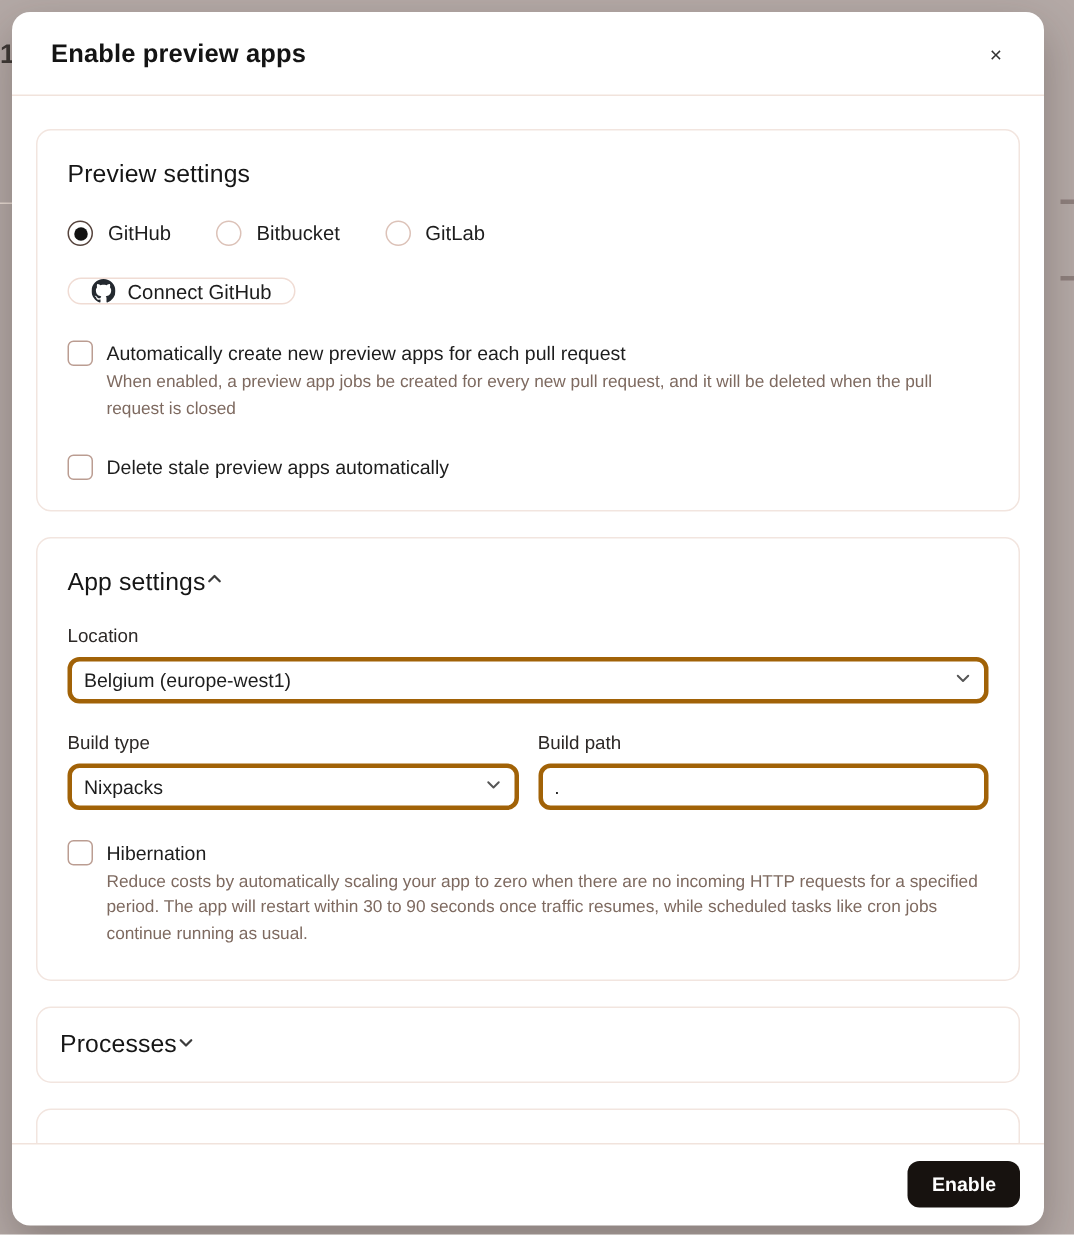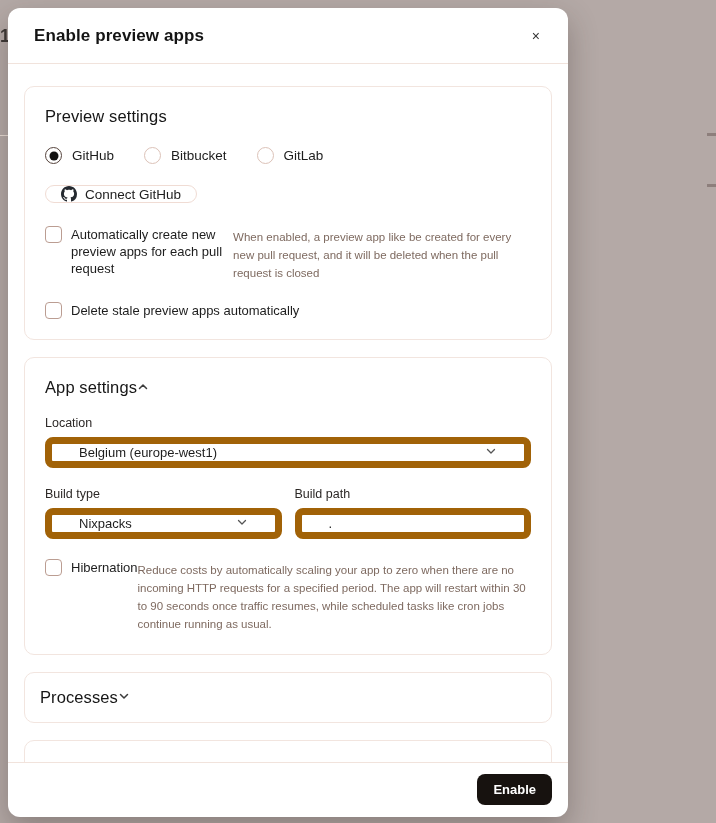--- a/index.html
+++ b/index.html
@@ -12,21 +12,21 @@
     color:#1b1b1b;
   }
   
   .backdrop-fragment { position:absolute; }
   .frag-glyph { left:0; top:26px; font-size:18px; font-weight:700; color:#3d3835; width:8px; overflow:hidden; }
   .frag-line-left { left:0; top:135px; width:9px; height:1px; background:#e8dcd4; }
   .frag-mark1 { right:0; top:133px; width:9px; height:3px; background:#8d7f7c; }
   .frag-mark2 { right:0; top:184px; width:9px; height:3px; background:#8d7f7c; }
 
   .modal {
-    position:absolute; left:8px; top:8px; width:560px; height:809px;
+    position:absolute; left:8px; top:8px; width:688px; height:809px;
     background:#ffffff; border-radius:12px;
     box-shadow:0 12px 30px rgba(40,30,26,.3);
     display:flex; flex-direction:column;
   }
   .modal-header {
     height:56px; flex:0 0 auto; display:flex; align-items:center;
     padding:0 24px 0 26px; border-bottom:1px solid #f1e3dc;
   }
   .modal-title { font-size:17px; font-weight:700; color:#141414; letter-spacing:.1px; }
   .close-btn {
@@ -66,30 +66,30 @@
     cursor:pointer; font-family:inherit;
   }
   .connect-btn svg { display:block; }
 
   
   .checkbox-row { margin-top:20px; display:flex; align-items:flex-start; gap:9px; }
   .checkbox-box {
     width:17px; height:17px; border:1px solid #bb9d92; border-radius:4px;
     background:#fff; flex:0 0 auto; margin-top:0; cursor:pointer;
   }
-  .checkbox-texts { display:flex; flex-direction:row; }
+  .checkbox-texts { display:flex; flex-direction:column; }
   .checkbox-label { font-size:13px; color:#1d1d1d; line-height:17px; }
   .checkbox-helper { font-size:11.5px; color:#7e6a60; line-height:1.55; margin-top:3px; max-width:600px; }
 
   
   .field { margin-top:19px; }
   .field-label { font-size:12.5px; font-weight:500; color:#2c2826; margin-bottom:7px; }
   .select-box, .text-input {
-    height:31px; width:100%; border:7px solid #a16207; border-radius:8px;
-    display:flex; align-items:center; padding:0 27px; font-size:13px; color:#1d1d1d;
+    height:31px; width:100%; border:3px solid #a16207; border-radius:8px;
+    display:flex; align-items:center; padding:0 8px; font-size:13px; color:#1d1d1d;
     background:#fff; cursor:pointer; position:relative;
   }
   .select-box .select-value { flex:1; }
   .text-input { cursor:text; font-family:inherit; outline:none; }
   input.text-input { display:block; line-height:29px; }
   .two-col { display:flex; gap:13px; }
   .two-col .field { flex:1; margin-top:19px; }
 
   .chevron { flex:0 0 auto; }
 
@@ -147,21 +147,21 @@
             <path d="M8 0C3.58 0 0 3.58 0 8c0 3.54 2.29 6.53 5.47 7.59.4.07.55-.17.55-.38 0-.19-.01-.82-.01-1.49-2.01.37-2.53-.49-2.69-.94-.09-.23-.48-.94-.82-1.13-.28-.15-.68-.52-.01-.53.63-.01 1.08.58 1.23.82.72 1.21 1.87.87 2.33.66.07-.52.28-.87.51-1.07-1.78-.2-3.64-.89-3.64-3.95 0-.87.31-1.59.82-2.15-.08-.2-.36-1.02.08-2.12 0 0 .67-.21 2.2.82.64-.18 1.32-.27 2-.27s1.36.09 2 .27c1.53-1.04 2.2-.82 2.2-.82.44 1.1.16 1.92.08 2.12.51.56.82 1.27.82 2.15 0 3.07-1.87 3.75-3.65 3.95.29.25.54.73.54 1.48 0 1.07-.01 1.93-.01 2.2 0 .21.15.46.55.38A8.01 8.01 0 0 0 16 8c0-4.42-3.58-8-8-8z"></path>
           </svg>
         </span>
         <span>Connect GitHub</span>
       </button>
 
       <div class="checkbox-row">
         <span class="checkbox-box"></span>
         <span class="checkbox-texts">
           <span class="checkbox-label">Automatically create new preview apps for each pull request</span>
-          <span class="checkbox-helper">When enabled, a preview app like be created for every new pull request, and it will be deleted when the pull request is closed</span>
+          <span class="checkbox-helper">When enabled, a preview app jobs be created for every new pull request, and it will be deleted when the pull request is closed</span>
         </span>
       </div>
 
       <div class="checkbox-row">
         <span class="checkbox-box"></span>
         <span class="checkbox-texts">
           <span class="checkbox-label">Delete stale preview apps automatically</span>
         </span>
       </div>
     </div>

